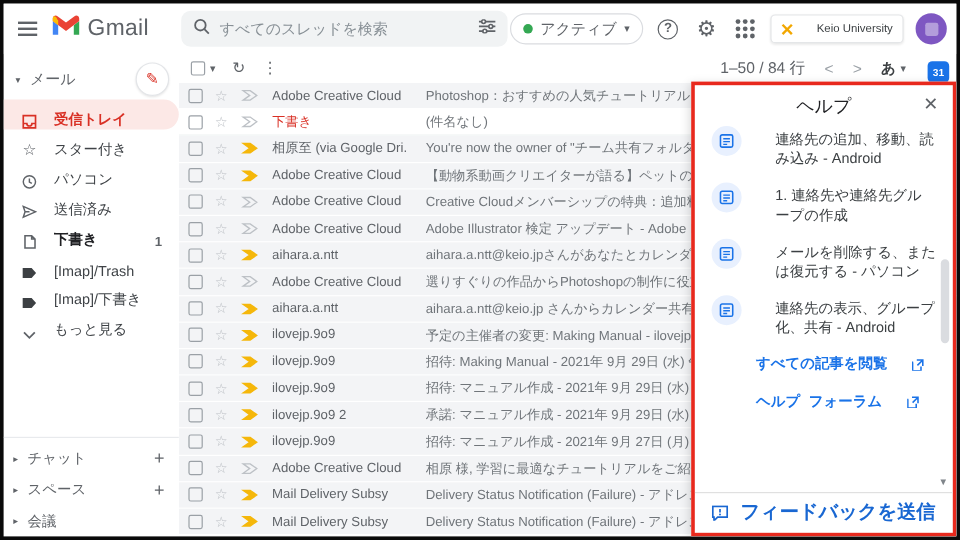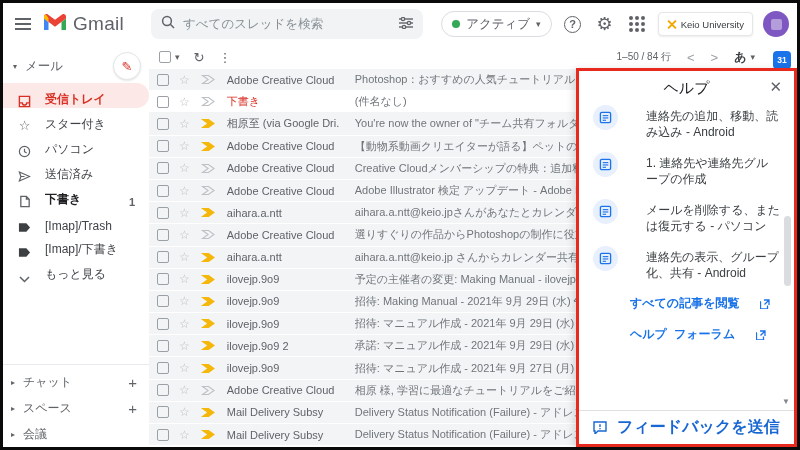--- a/index.html
+++ b/index.html
@@ -17,21 +17,21 @@
   .search-pill .ph { flex:1; font-size:12.5px; color:#889096; white-space:nowrap; overflow:hidden; }
   .hdr-right { margin-left:auto; display:flex; align-items:center; gap:10px; padding-right:8px; }
   .status-pill { display:flex; align-items:center; gap:6px; border:1px solid #dadce0; border-radius:14px; height:26px; padding:0 10px; color:#5f6368; font-size:12.5px; }
   .dot-green { width:8px; height:8px; border-radius:50%; background:#34a853; }
   .caret { font-size:9px; color:#5f6368; }
   .hicon { width:22px; height:22px; display:flex; align-items:center; justify-content:center; color:#5f6368; cursor:pointer; }
   .qmark { width:17px; height:17px; border:1.6px solid #5f6368; border-radius:50%; font-size:11px; font-weight:bold; display:flex; align-items:center; justify-content:center; }
   .gear { font-size:18px; }
   .grid9 { display:grid; grid-template-columns:repeat(3,4px); grid-template-rows:repeat(3,4px); gap:2px; }
   .grid9 i { width:4px; height:4px; border-radius:50%; background:#5f6368; }
-  .keio-badge { display:flex; align-items:center; gap:5px; background:#fff; border:1px solid #e4e6e8; border-radius:4px; height:24px; padding:0 8px; box-shadow:0 1px 2px rgba(0,0,0,.08); }
+  .keio-badge { display:flex; align-items:center; gap:21px; background:#fff; border:1px solid #e4e6e8; border-radius:4px; height:24px; padding:0 8px; box-shadow:0 1px 2px rgba(0,0,0,.08); }
   .keio-x { position:relative; width:9px; height:9px; }
   .keio-x::before,.keio-x::after { content:""; position:absolute; left:4px; top:-1px; width:2px; height:11px; background:#f2a700; }
   .keio-x::before { transform:rotate(45deg); } .keio-x::after { transform:rotate(-45deg); }
   .keio-label { font-size:9.5px; color:#3c4043; white-space:nowrap; }
   .avatar { width:26px; height:26px; border-radius:50%; background:#7e57c2; display:flex; align-items:center; justify-content:center; }
   .avatar i { width:11px; height:11px; border-radius:2px; background:#b39ddb; }
 
   
   .body { display:flex; height:402px; }
 
@@ -54,21 +54,21 @@
   .foot-item .tri { margin-right:0; }
   .plus { margin-left:auto; font-size:15px; color:#5f6368; cursor:pointer; }
 
   
   .main { flex:1; display:flex; flex-direction:column; min-width:0; position:relative; }
   .list-toolbar { height:24px; display:flex; align-items:center; padding:0 6px 0 10px; gap:14px; }
   .cb { width:12px; height:12px; border:1.5px solid #9aa0a6; border-radius:2px; }
   .tb-left { display:flex; align-items:center; gap:14px; }
   .tb-ico { color:#5f6368; font-size:13px; cursor:pointer; }
   .tb-right { margin-left:auto; display:flex; align-items:center; gap:16px; padding-right:36px; }
-  .pag { font-size:10px; color:#5f6368; white-space:nowrap; }
+  .pag { font-size:13px; color:#5f6368; white-space:nowrap; }
   .pgbtn { color:#9aa0a6; font-size:13px; cursor:pointer; }
   .lang { font-size:12px; color:#3c4043; display:flex; gap:4px; align-items:center; cursor:pointer; }
   .rail { position:absolute; right:0; top:0; width:30px; height:100%; display:flex; justify-content:center; }
   .cal { margin-top:6px; width:18px; height:18px; background:#1a73e8; border-radius:4px; color:#fff; font-size:8.5px; font-weight:bold; display:flex; align-items:center; justify-content:center; cursor:pointer; }
   .list-scrollthumb { position:absolute; right:26px; top:26px; width:5px; height:26px; background:#dadce0; border-radius:3px; }
 
   .email-list { flex:1; overflow:hidden; }
   .email-row { display:flex; align-items:center; height:22.2px; background:#f3f4f6; border-bottom:1px solid #fff; padding-left:8px; gap:10px; cursor:pointer; }
   .email-row.unread { background:#fff; border-bottom:1px solid #f1f3f4; }
   .email-row .star { color:#bdc1c6; font-size:12px; }

